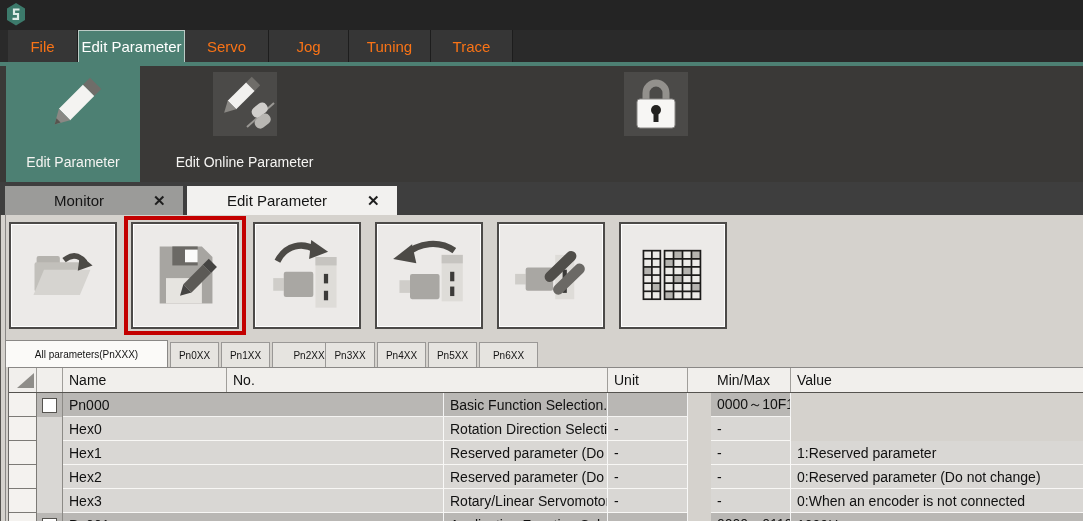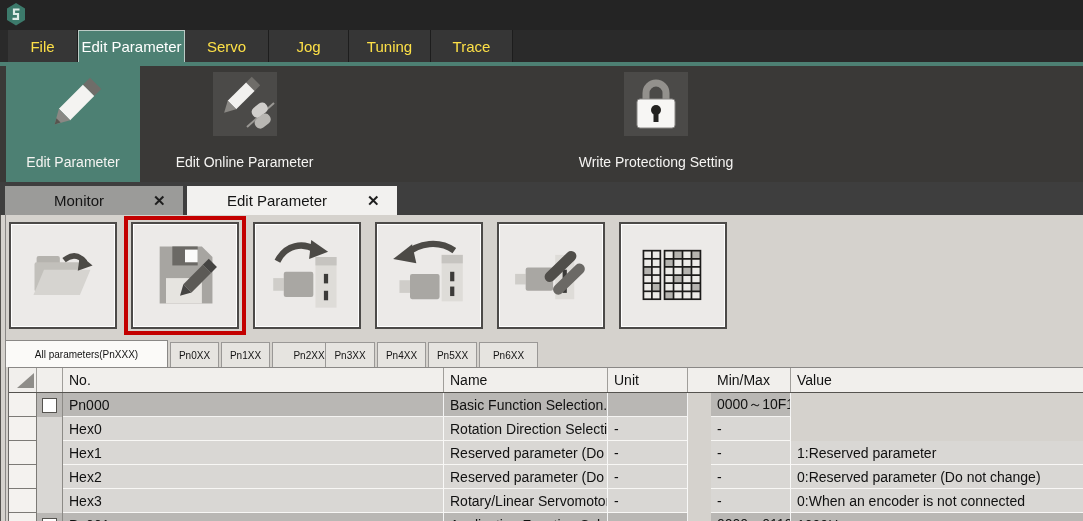--- a/index.html
+++ b/index.html
@@ -8,21 +8,21 @@
   .app { position:relative; width:1083px; height:521px; overflow:hidden; background:#d5d2cd; }
 
   
   .titlebar { position:absolute; left:0; top:0; width:1083px; height:30px; background:#242424; }
   .applogo { position:absolute; left:6px; top:3px; }
 
   
   .menubar { position:absolute; left:0; top:30px; width:1083px; height:32px; background:#2a2a2a;
              display:flex; padding-left:8px; }
   .menu-item { height:32px; display:flex; align-items:center; justify-content:center;
-               background:#363636; border-right:1px solid #1d1d1d; color:#fde047; font-size:15px;
+               background:#363636; border-right:1px solid #1d1d1d; color:#f97316; font-size:15px;
                cursor:default; }
   .menu-item.active { background:#4d8073; color:#ffffff;
                       border:1px solid #bccbc6; border-bottom:none; }
   .accent-line { position:absolute; left:0; top:62px; width:1083px; height:4px; background:#4d8073; }
 
   
   .ribbon { position:absolute; left:0; top:66px; width:1083px; height:116px; background:#3a3937; }
   .rbtn { position:absolute; top:0; height:116px; }
   .rbtn.active { background:#4d8073; }
   .ricon { position:absolute; top:6px; left:50%; transform:translateX(-50%);
@@ -144,21 +144,20 @@
 
     <div class="rbtn" style="left:525px;width:262px">
       <div class="ricon boxed">
         <svg width="64" height="64" viewBox="0 0 64 64">
           <path d="M22 29 v-8 a10 10 0 0 1 20 0 v8" stroke="#93918d" stroke-width="7" fill="none"></path>
           <rect x="13" y="27" width="38" height="29" rx="3" fill="#f7f6f4" stroke="#8a8886"></rect>
           <circle cx="32" cy="38" r="5" fill="#232220"></circle>
           <rect x="29.5" y="39" width="5" height="11" fill="#232220"></rect>
         </svg>
       </div>
-      <div class="rlabel">Write Protectiong Setting</div>
     </div>
   </div>
 
   <div class="doctabs">
     <div class="dtab monitor">
       <span class="dlabel">Monitor</span>
       <span class="x">✕</span>
     </div>
     <div class="dtab editparam">
       <span class="dlabel">Edit Parameter</span>
@@ -280,22 +279,22 @@
     <div class="ptab idle" style="left:377px;width:49px">Pn4XX</div>
     <div class="ptab idle" style="left:428px;width:49px">Pn5XX</div>
     <div class="ptab idle" style="left:479px;width:59px">Pn6XX</div>
 
     <div class="tbl">
       <div class="thead">
         <div class="hcell c-corner">
           <div class="tri"></div>
         </div>
         <div class="hcell c-cb"></div>
+        <div class="hcell c-name">Name</div>
         <div class="hcell c-no">No.</div>
-        <div class="hcell c-name">Name</div>
         <div class="hcell c-unit">Unit</div>
         <div class="hcell c-mm">Min/Max</div>
         <div class="hcell c-val">Value</div>
       </div>
 
       <div class="trow">
         <div class="rh"></div>
         <div class="cb row-group">
           <div class="checkbox"></div>
         </div>

